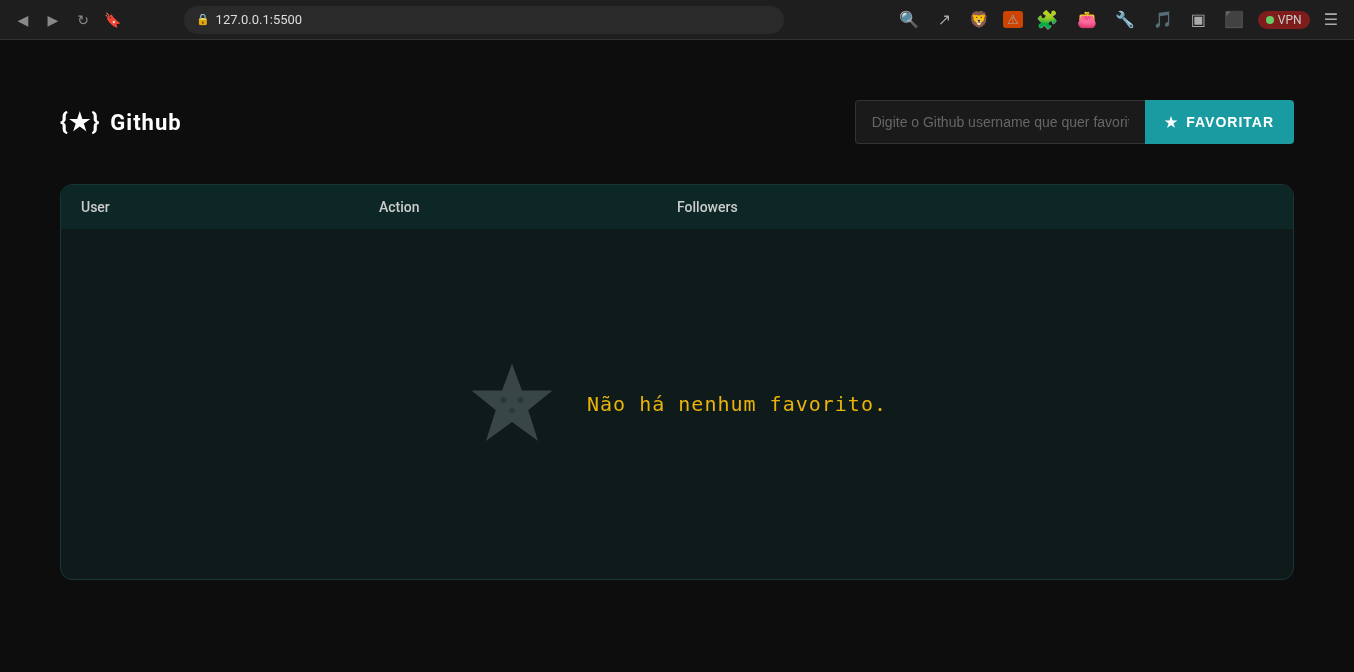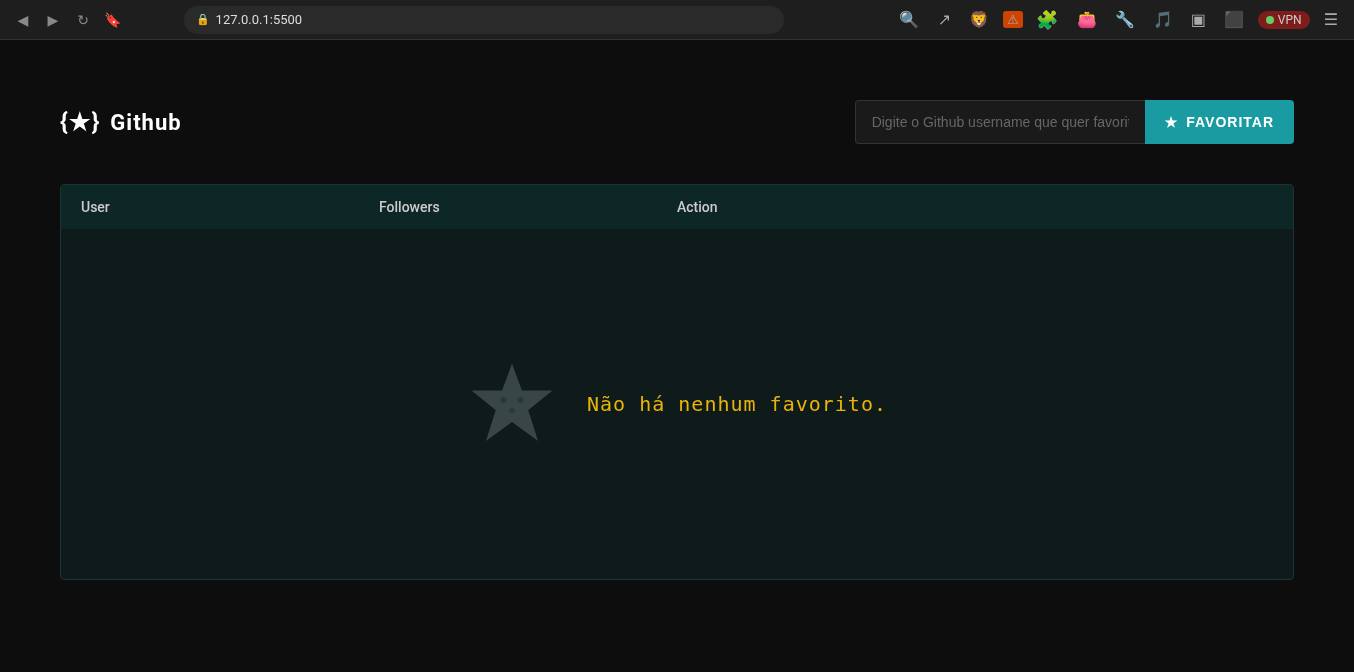--- a/index.html
+++ b/index.html
@@ -149,21 +149,21 @@
       gap: 8px;
       border-radius: 0 4px 4px 0;
       letter-spacing: 1px;
       text-transform: uppercase;
     }
 
     
     .table-container {
       background: #0f1a1a;
       border: 1px solid #1a3535;
-      border-radius: 4px;
+      border-radius: 12px;
       overflow: hidden;
     }
 
     .table-header {
       background: #0d2626;
       display: grid;
       grid-template-columns: 1fr 1fr 1fr 1fr;
       padding: 14px 20px;
     }
 
@@ -245,22 +245,22 @@
       <button class="fav-button">
         <span>★</span>
         <span>FAVORITAR</span>
       </button>
     </div>
   </div>
 
   <div class="table-container">
     <div class="table-header">
       <div class="table-header-cell">User</div>
+      <div class="table-header-cell">Action</div>
       <div class="table-header-cell">Followers</div>
-      <div class="table-header-cell">Action</div>
     </div>
 
     <div class="table-body">
       <div class="empty-state">
 
         <svg class="empty-star-svg" viewBox="0 0 100 100" xmlns="http://www.w3.org/2000/svg">
           <polygon points="50,5 61,35 95,35 68,57 79,91 50,70 21,91 32,57 5,35 39,35" fill="#4a5a5a" opacity="0.7"></polygon>
 
           <rect x="37" y="42" width="7" height="7" rx="3.5" fill="#2a3a3a"></rect>
           <rect x="56" y="42" width="7" height="7" rx="3.5" fill="#2a3a3a"></rect>

